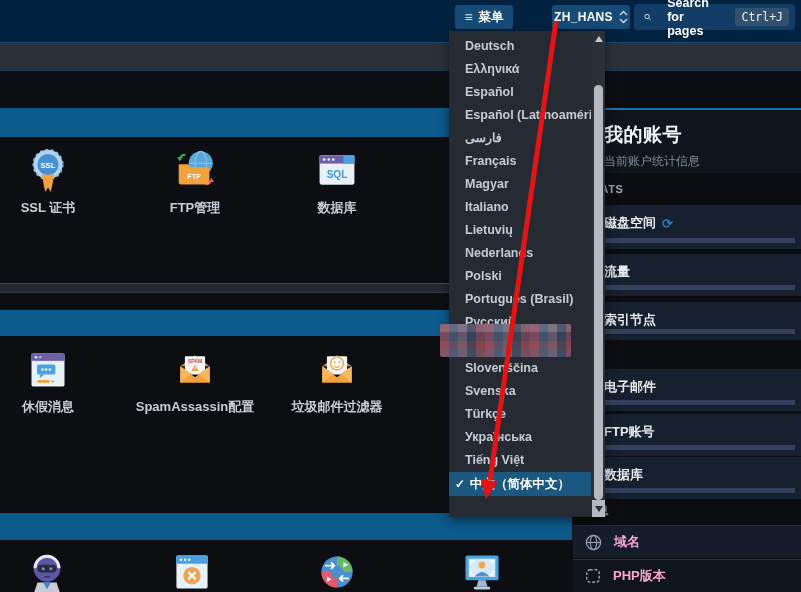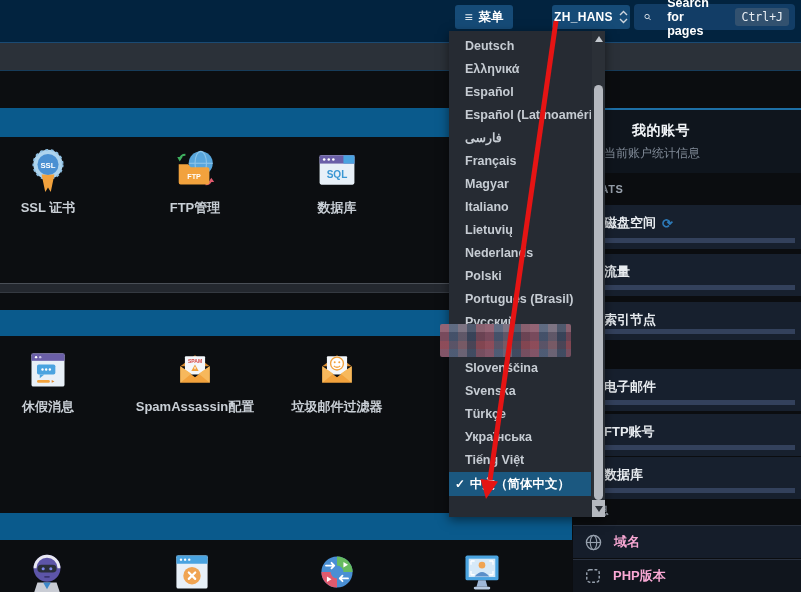--- a/index.html
+++ b/index.html
@@ -28,21 +28,21 @@
   .band3{top:442px;height:27px;} 
   .hline1{position:absolute;left:0;top:212px;width:572px;height:10px;background:#24282f;border-top:1px solid #4a4f57;border-bottom:1px solid #353a42;} 
   .tile{position:absolute;width:120px;display:flex;flex-direction:column;align-items:center;cursor:pointer;}
   .tile .lbl{margin-top:6px;font-size:13px;font-weight:600;color:#c9cfd6;white-space:nowrap;}
   .row1 .tile{top:76px;}  
   .row2 .tile{top:277px;} 
   .row3 .tile{top:479px;} 
   
   .sidebar{position:absolute;left:572px;top:71px;width:229px;height:521px;background:#0b0d10;}
   .acct{position:absolute;left:16px;top:37px;width:213px;height:65px;background:#0f151d;border-top:2px solid #1d6fa6;padding:12px 0 0 16px;}
-  .acct h1{font-size:14px;font-weight:bold;color:#f2f5f8;letter-spacing:.5px;margin-left:28px;}
+  .acct h1{font-size:19px;font-weight:bold;color:#f2f5f8;letter-spacing:.5px;}
   .acct p{margin-top:5px;font-size:12px;color:#828c99;}
   .sec-heading{position:absolute;left:14px;font-size:11px;font-weight:bold;letter-spacing:.6px;color:#99a2ad;}
   .stats-h{top:112px;}   
   .info-h{top:432px;}    
   .stat{position:absolute;left:16px;width:213px;background:#17202e;padding:9px 8px 0 16px;}
   .stat .st-lbl{font-size:13px;font-weight:bold;color:#e8ecf0;display:flex;align-items:center;gap:6px;}
   .refresh{color:#2d7ab8;font-size:13px;font-weight:bold;cursor:pointer;}
   .track{position:absolute;left:8px;right:6px;bottom:6px;height:5px;background:#33415c;}
   .fill{height:100%;background:#3fa34d;}
   .s1{top:134px;height:44px;} .s2{top:183px;height:42px;} .s3{top:231px;height:38px;}

